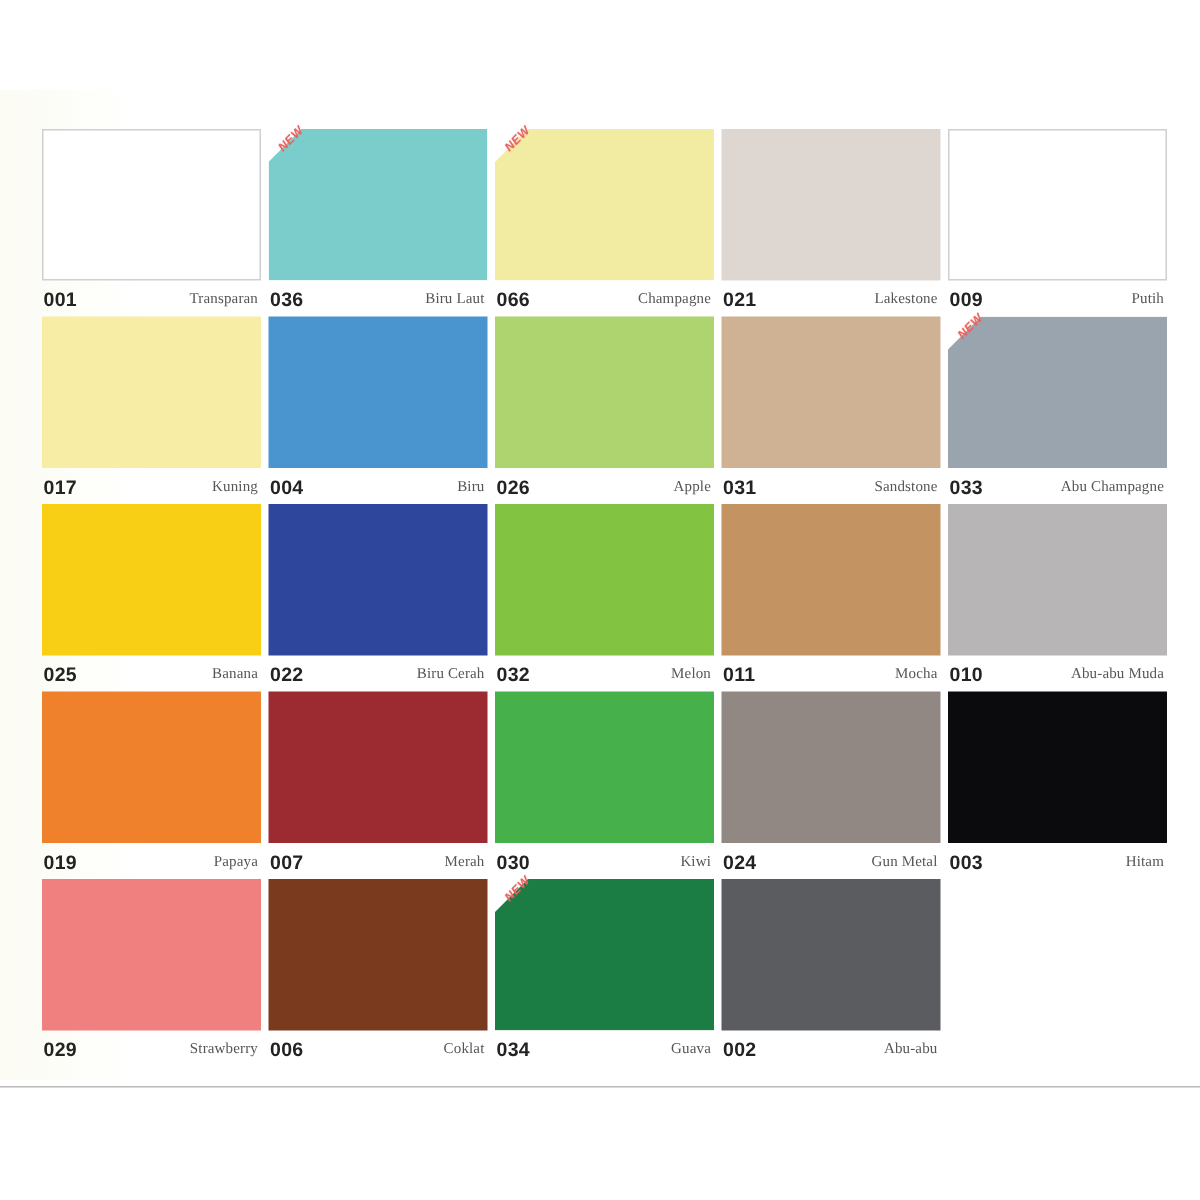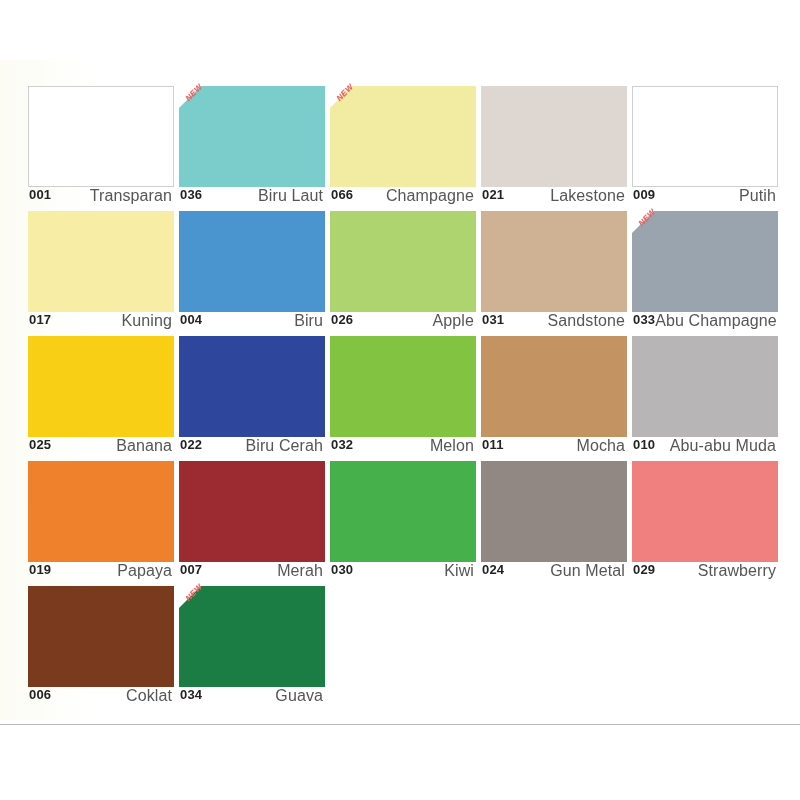--- a/index.html
+++ b/index.html
@@ -96,37 +96,38 @@
     text-shadow: 0 0 1px rgba(232,99,95,0.45);
   }
 
   .swatch-label {
     position: absolute;
     left: 0;
     top: 101px;
     width: 146px;
     height: 24px;
     display: flex;
+    align-items: center;
     justify-content: space-between;
     box-sizing: border-box;
     padding: 0 2px 0 1px;
   }
 
   .swatch-code {
     font-family: "Liberation Sans", sans-serif;
     font-size: 13px;
     font-weight: bold;
     color: #232323;
     letter-spacing: 0.2px;
     white-space: nowrap;
   }
 
   .swatch-name {
-    font-family: Liberation Sans, sans-serif;
-    font-size: 16px;
+    font-family: Liberation Serif, serif;
+    font-size: 10px;
     font-weight: normal;
     color: #565656;
     text-align: right;
     white-space: nowrap;
     letter-spacing: 0.1px;
   }
 
   #bottom-rule {
     position: absolute;
     left: 0px;
@@ -311,20 +312,29 @@
         <div class="swatch-chip-wrap">
           <div class="swatch-chip" title="Gun Metal" style="background: rgb(145, 136, 132);"></div>
         </div>
         <div class="swatch-label">
           <span class="swatch-code">024</span>
           <span class="swatch-name">Gun Metal</span>
         </div>
       </div>
       <div class="swatch-cell">
         <div class="swatch-chip-wrap">
+          <div class="swatch-chip" title="Hitam" style="background: rgb(11, 11, 13);"></div>
+        </div>
+        <div class="swatch-label">
+          <span class="swatch-code">003</span>
+          <span class="swatch-name">Hitam</span>
+        </div>
+      </div>
+      <div class="swatch-cell">
+        <div class="swatch-chip-wrap">
           <div class="swatch-chip" title="Strawberry" style="background: rgb(240, 128, 128);"></div>
         </div>
         <div class="swatch-label">
           <span class="swatch-code">029</span>
           <span class="swatch-name">Strawberry</span>
         </div>
       </div>
       <div class="swatch-cell">
         <div class="swatch-chip-wrap">
           <div class="swatch-chip" title="Coklat" style="background: rgb(122, 58, 30);"></div>
@@ -335,17 +345,26 @@
         </div>
       </div>
       <div class="swatch-cell">
         <div class="swatch-chip-wrap">
           <div class="swatch-chip is-new" title="Guava" style="background: rgb(27, 125, 68);"></div>
           <div class="new-badge">NEW</div>
         </div>
         <div class="swatch-label">
           <span class="swatch-code">034</span>
           <span class="swatch-name">Guava</span>
+        </div>
+      </div>
+      <div class="swatch-cell">
+        <div class="swatch-chip-wrap">
+          <div class="swatch-chip" title="Abu-abu" style="background: rgb(91, 92, 96);"></div>
+        </div>
+        <div class="swatch-label">
+          <span class="swatch-code">002</span>
+          <span class="swatch-name">Abu-abu</span>
         </div>
       </div>
     </div>
   <div id="bottom-rule"></div>
 </div>
 
 </body></html>

